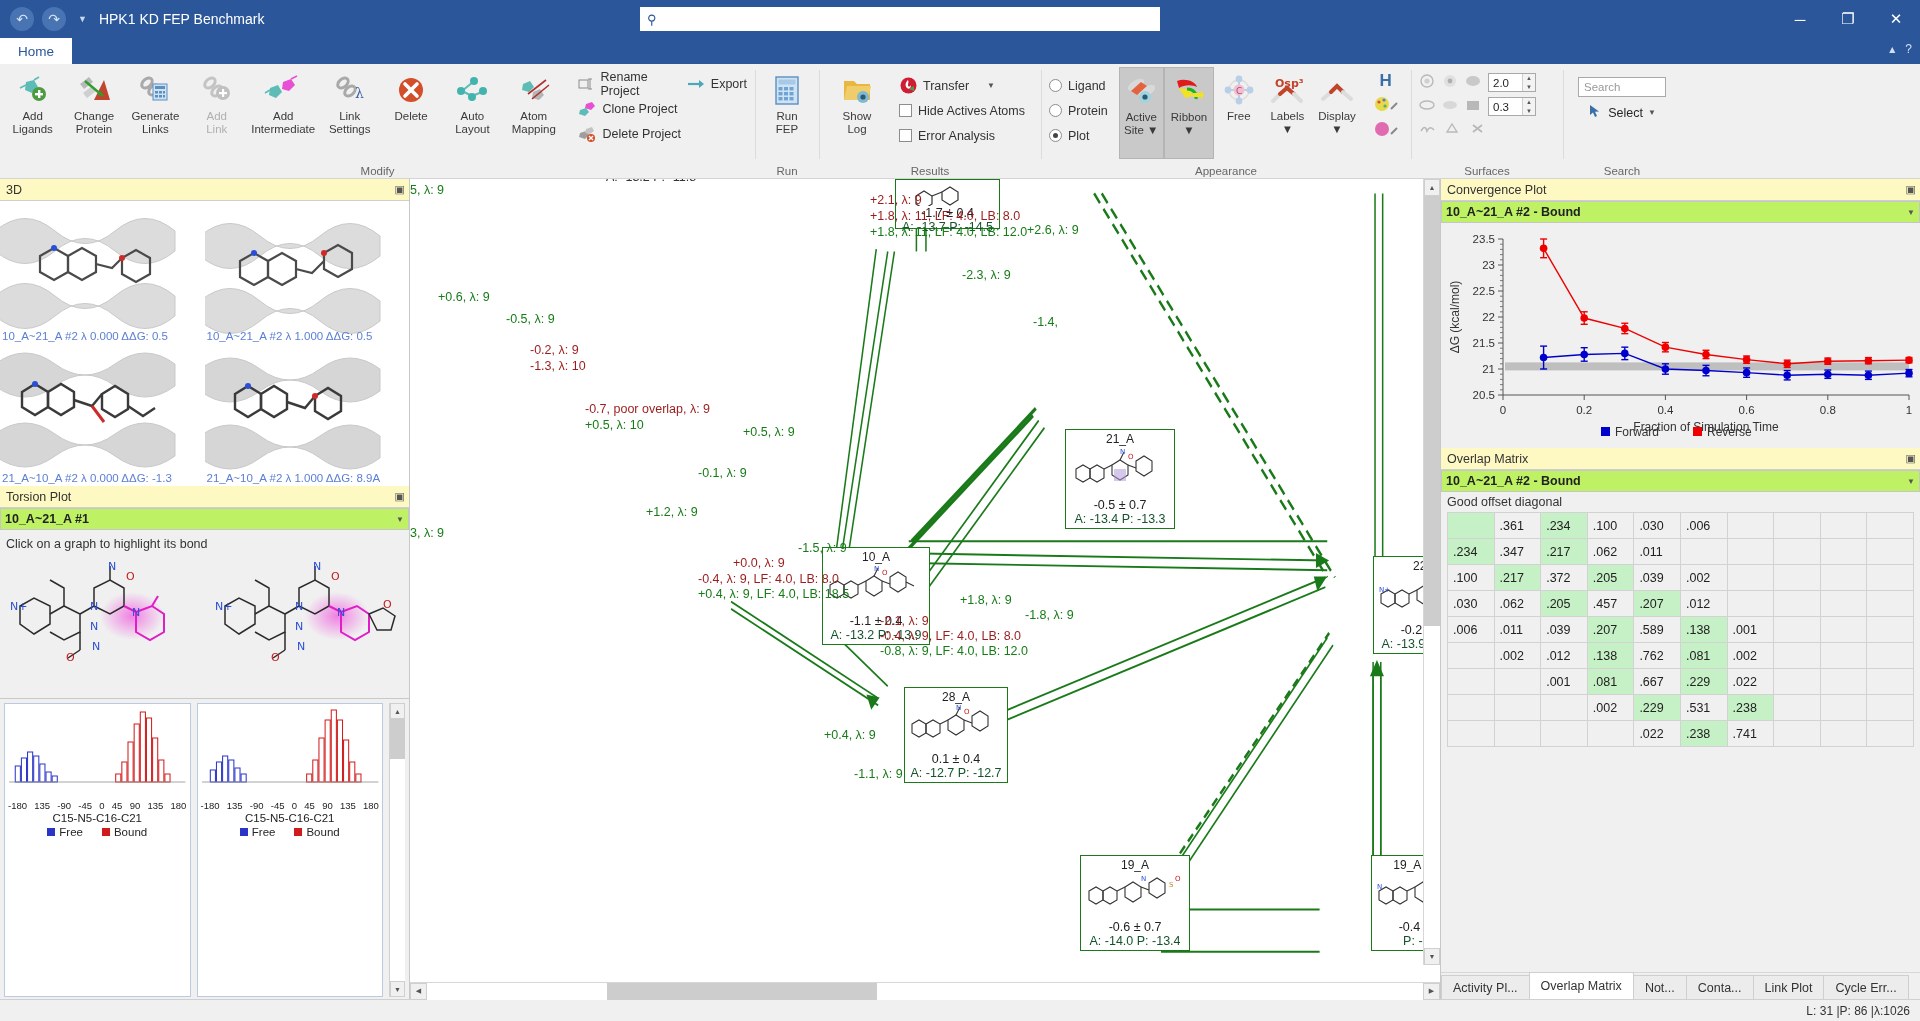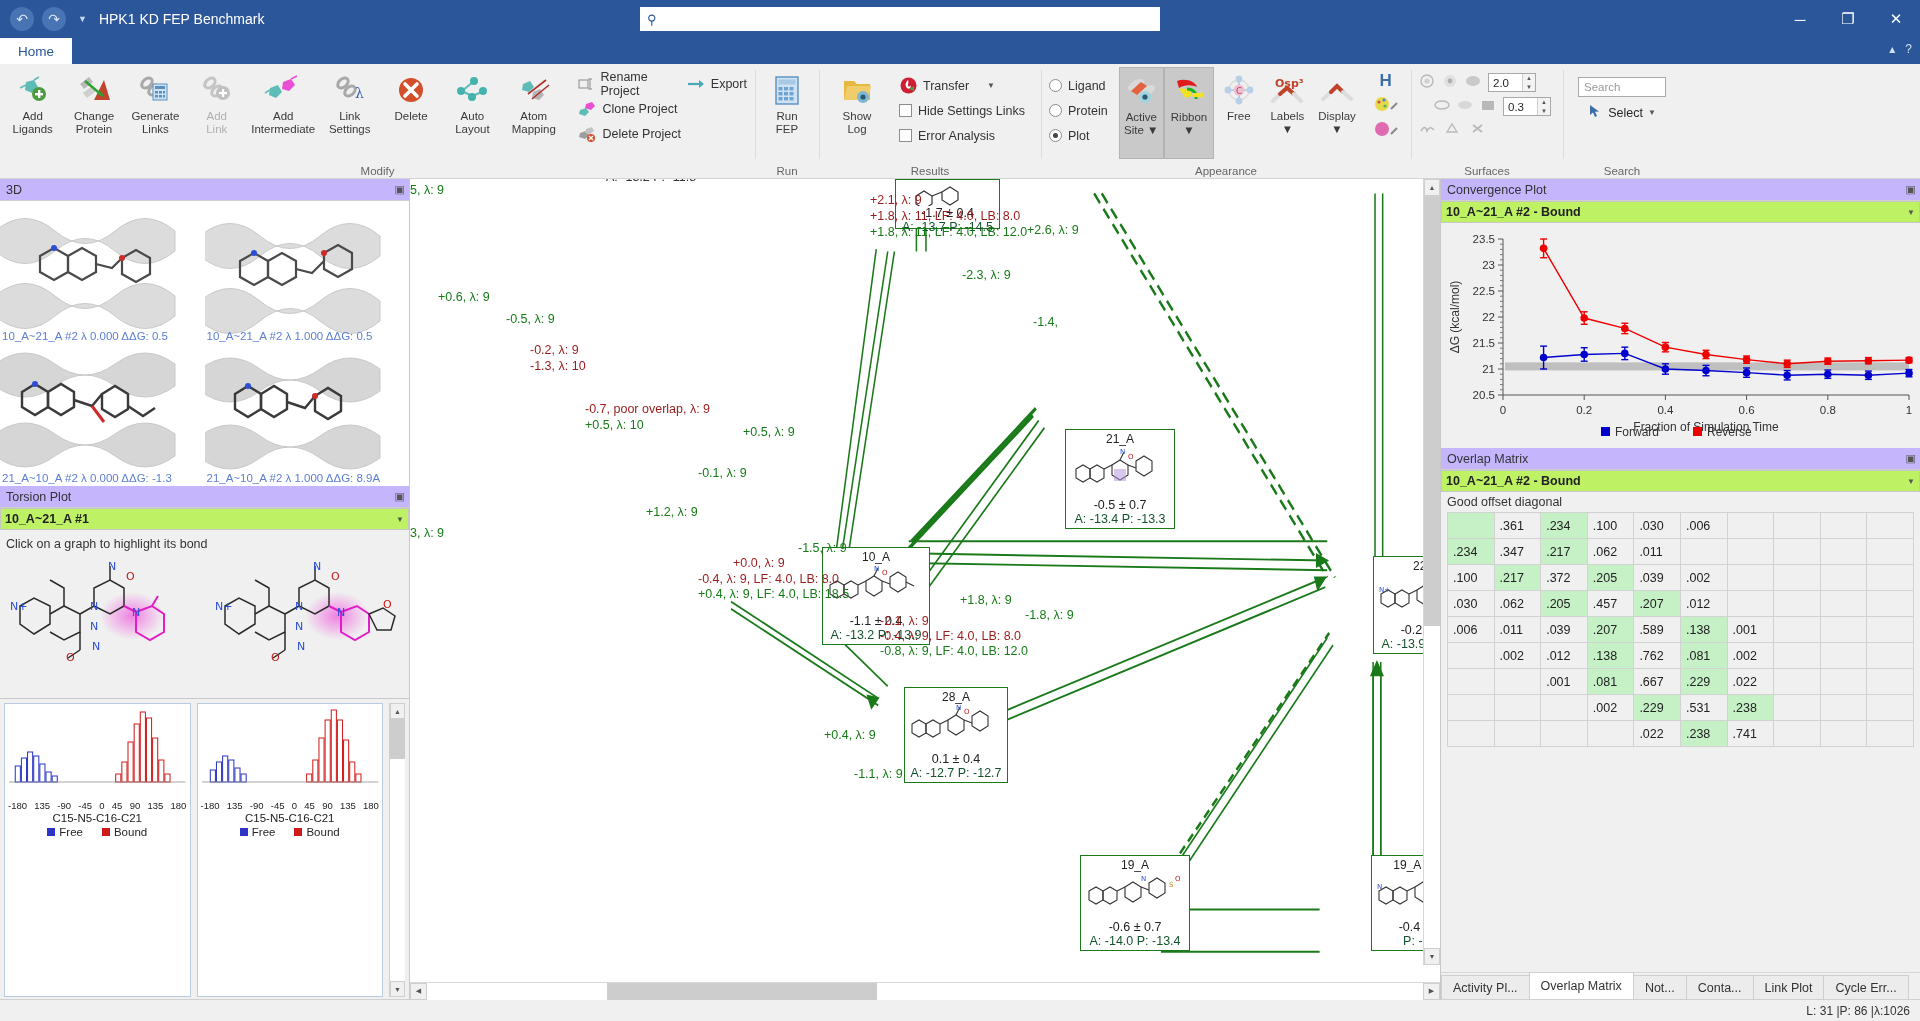--- a/index.html
+++ b/index.html
@@ -48,21 +48,21 @@
   .radio.on::after{content:"";position:absolute;left:3px;top:3px;width:5px;height:5px;border-radius:50%;background:#444;}
   .cbx{width:13px;height:13px;border:1px solid #8d8d8d;background:#fff;display:inline-block;}
   .numbox{display:flex;align-items:center;border:1px solid #a9a9a9;background:#fff;height:19px;width:48px;font-size:11.5px;padding-left:4px;position:relative;}
   .numbox .sp{position:absolute;right:0;top:0;width:13px;height:17px;display:flex;flex-direction:column;}
   .numbox .sp div{flex:1;border-left:1px solid #cfcfcf;display:flex;align-items:center;justify-content:center;font-size:6px;color:#555;background:#f3f3f3;}
   .srchsm{border:1px solid #a9a9a9;background:#fff;height:20px;width:88px;font-size:11.5px;color:#9a9a9a;padding-left:5px;line-height:18px;}
 
   
   .body{flex:1;display:flex;min-height:0;}
   .leftcol{width:410px;display:flex;flex-direction:column;border-right:1px solid #c8c8c8;background:#F0F0F0;}
-  .panelhdr{height:22px;background:#c4b5fd;border-bottom:1px solid #cfcfcf;display:flex;align-items:center;padding:0 6px;font-size:12.5px;color:#333;position:relative;}
+  .panelhdr{height:22px;background:#fef9c3;border-bottom:1px solid #cfcfcf;display:flex;align-items:center;padding:0 6px;font-size:12.5px;color:#333;position:relative;}
   .panelhdr .pin{position:absolute;right:4px;font-size:11px;color:#555;}
   .view3d{height:285px;display:flex;flex-wrap:wrap;background:#000;position:relative;}
   .v3cell{width:50%;height:50%;position:relative;overflow:hidden;}
   .v3label{position:absolute;bottom:2px;left:2px;right:2px;color:#5b7fd4;font-size:11.5px;white-space:nowrap;overflow:hidden;}
   .combo{height:22px;background:#bef264;border:1px solid #c6c6c6;display:flex;align-items:center;padding:0 4px;font-size:12.5px;color:#222;margin:0;position:relative;font-weight:bold;}
   .combo .cv{flex:1;}
   .combo .ar{font-size:8px;color:#555;}
   .hint{font-size:12.5px;color:#333;padding:7px 6px 2px 6px;}
   .structrow{height:145px;display:flex;}
   .histrow{flex:1;display:flex;border-top:1px solid #c8c8c8;background:#F0F0F0;padding:4px 4px 2px 4px;gap:6px;position:relative;}
@@ -351,21 +351,21 @@
                   <circle cx="8.5" cy="8.5" r="8" fill="#cf1d33"></circle>
                   <path d="M8 3 C5 6 5 9 7 11 C9 13 11 11 11 8 C10 10 8 10 8 8 C8 6 9 5 8 3Z" fill="#fff"></path>
                   <polygon points="9,12 14,9 14,14" fill="#4aa04a"></polygon>
                 </svg>
             </span>
             <span>Transfer</span>
             <span style="font-size:8px;color:#555;margin-left:12px;">▼</span>
           </div>
           <div class="smitem">
             <span class="cbx"></span>
-            <span>Hide Settings Links</span>
+            <span>Hide Actives Atoms</span>
           </div>
           <div class="smitem">
             <span class="cbx"></span>
             <span>Error Analysis</span>
           </div>
         </div>
       </div>
       <div class="glabel">Results</div>
     </div>
 
@@ -484,21 +484,21 @@
                 <ellipse cx="8" cy="7" rx="7" ry="5" fill="#c9c9c9"></ellipse>
               </svg></span>
           <div class="numbox">
             <span>2.0</span>
             <span class="sp">
                 <div>▲</div>
                 <div>▼</div>
               </span>
           </div>
         </div>
-        <div style="display:flex;align-items:center;gap:6px;padding-left:21px;margin-top:5px;">
+        <div style="display:flex;align-items:center;gap:6px;padding-left:6px;margin-top:5px;">
           <span><svg width="17" height="15" viewBox="0 0 17 15">
                 <ellipse cx="8" cy="7" rx="7" ry="4" fill="none" stroke="#b9b9b9" stroke-width="1.4"></ellipse>
               </svg></span>
           <span><svg width="17" height="15" viewBox="0 0 17 15">
                 <ellipse cx="8" cy="7" rx="7" ry="4" fill="#d8d8d8"></ellipse>
               </svg></span>
           <span><svg width="17" height="15" viewBox="0 0 17 15">
                 <rect x="2" y="3" width="12" height="9" fill="#b8b8b8"></rect>
               </svg></span>
           <div class="numbox">

